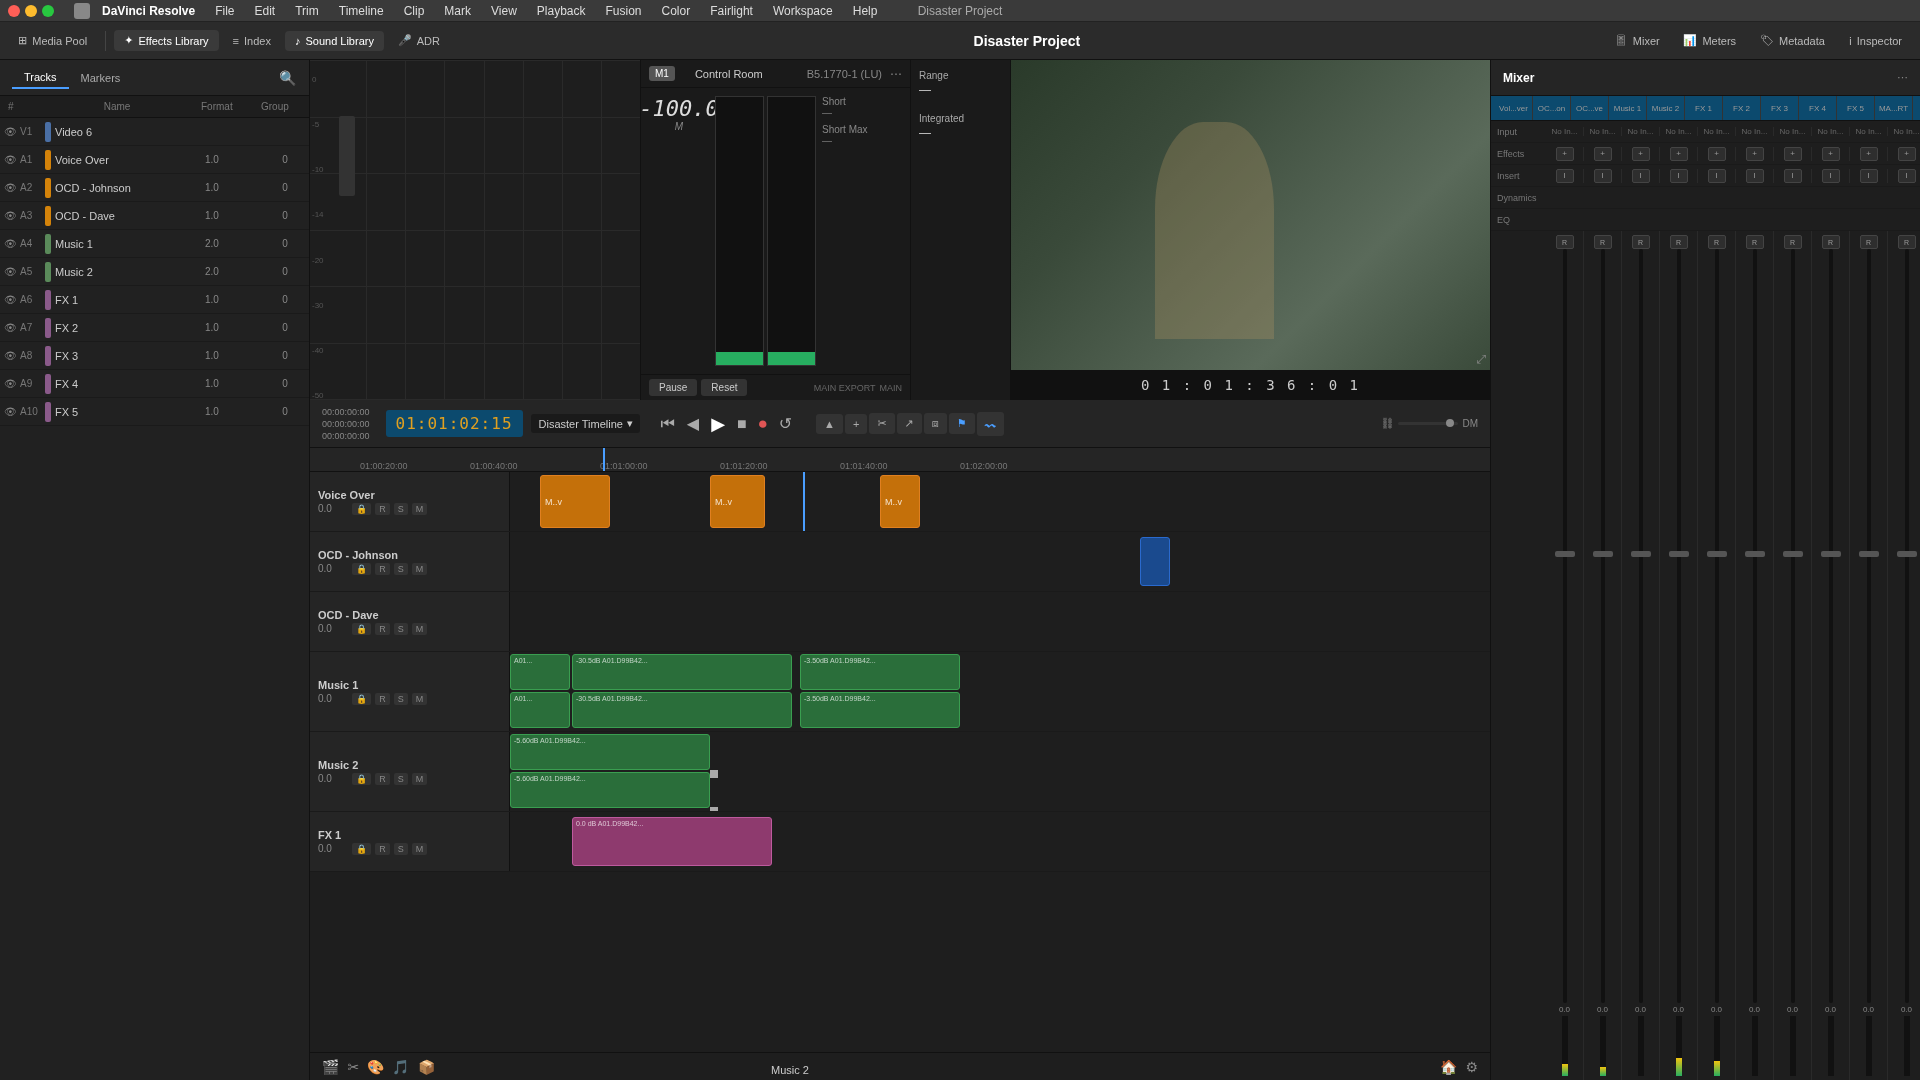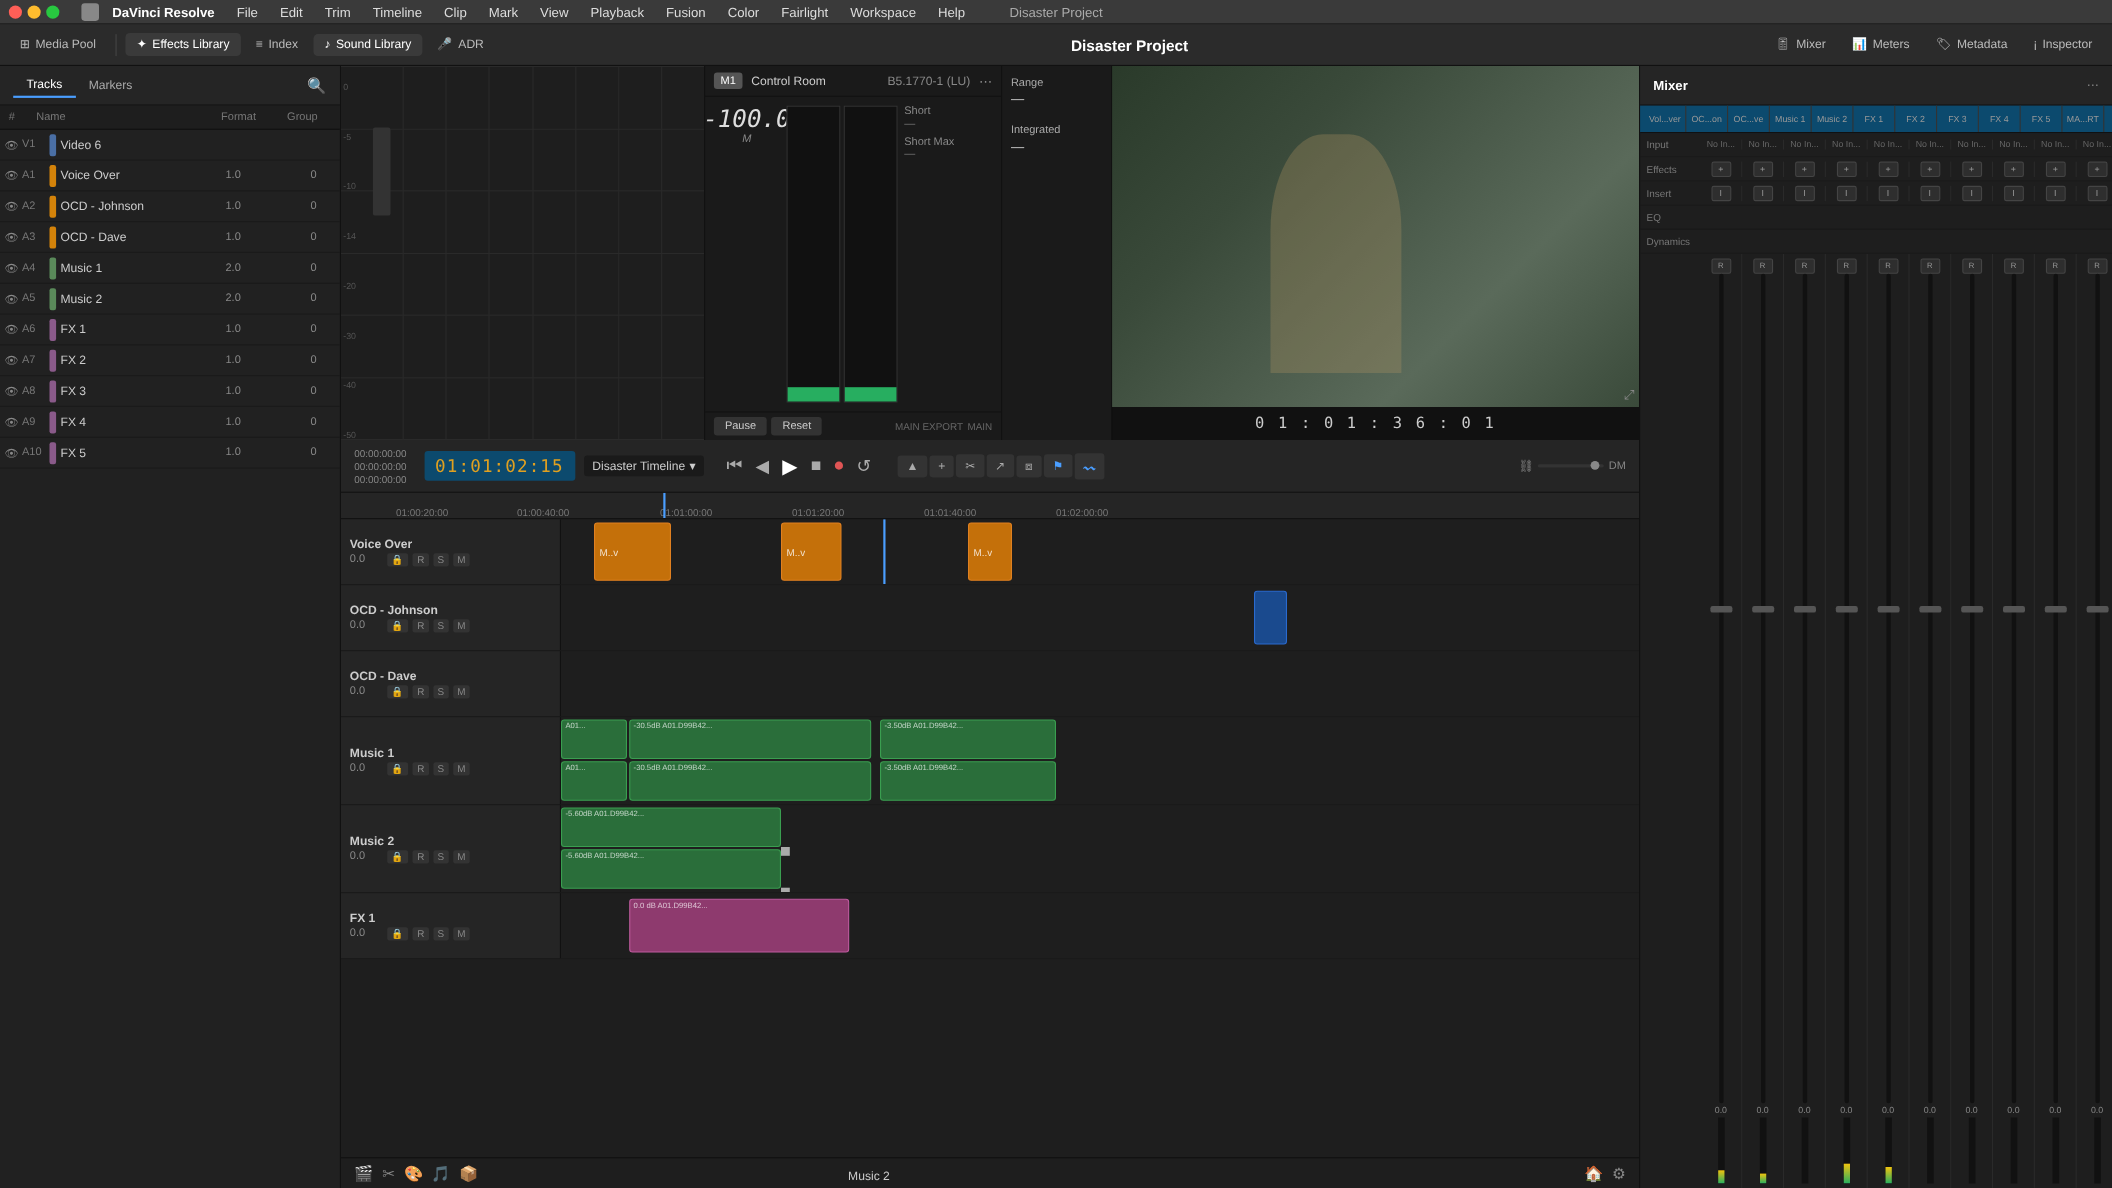--- a/index.html
+++ b/index.html
@@ -33,21 +33,21 @@
 
     
     #left-panel { width: 310px; background: #212121; border-right: 1px solid #111; display: flex; flex-direction: column; flex-shrink: 0; }
     #tracklist-header { height: 36px; display: flex; align-items: center; padding: 0 12px; background: #252525; border-bottom: 1px solid #111; }
     #tracklist-header .tab { padding: 4px 12px; font-size: 11px; color: #aaa; cursor: pointer; }
     #tracklist-header .tab.active { color: #fff; border-bottom: 2px solid #4a9eff; }
     .search-icon-btn { margin-left: auto; background: none; border: none; color: #888; cursor: pointer; font-size: 14px; }
 
     #track-columns { display: flex; align-items: center; height: 22px; background: #1e1e1e; border-bottom: 1px solid #111; padding: 0 8px; font-size: 10px; color: #777; }
     #track-columns .col-num { width: 25px; }
-    #track-columns .col-name { flex: 1; }
+    #track-columns .col-name { flex: 1; text-align: center; }
     #track-columns .col-format { width: 60px; }
     #track-columns .col-group { width: 40px; }
 
     #tracks-list { flex: 1; overflow-y: auto; }
     .track-row { display: flex; align-items: center; height: 28px; border-bottom: 1px solid #1a1a1a; padding: 0 4px; }
     .track-eye { width: 16px; color: #888; font-size: 10px; cursor: pointer; }
     .track-num { width: 25px; font-size: 10px; color: #777; }
     .track-name { flex: 1; font-size: 11px; color: #ccc; }
     .track-format { width: 60px; font-size: 10px; color: #888; }
     .track-group { width: 40px; font-size: 10px; color: #888; text-align: center; }
@@ -347,21 +347,21 @@
             <div style="flex:1;border-right:1px solid #2a2a2a;"></div>
             <div style="flex:1;border-right:1px solid #2a2a2a;"></div>
             <div style="flex:1;border-right:1px solid #2a2a2a;"></div>
             <div style="flex:1;"></div>
           </div>
         </div>
 
         <div style="width:270px;background:#1a1a1a;border-left:1px solid #111;display:flex;flex-direction:column;">
           <div style="display:flex;align-items:center;padding:6px 8px;border-bottom:1px solid #111;gap:8px;">
             <span style="background:#555;padding:2px 6px;border-radius:3px;font-size:10px;color:#fff;">M1</span>
-            <span style="font-size:11px;color:#ccc;">Control Room</span>
+            <span style="font-size:11px;color:#ccc;margin-left:12px;">Control Room</span>
             <span style="font-size:11px;color:#888;margin-left:auto;">B5.1770-1 (LU)</span>
             <span style="color:#888;font-size:12px;">⋯</span>
           </div>
           <div style="display:flex;padding:8px;gap:6px;flex:1;">
             <div style="display:flex;flex-direction:column;align-items:center;width:60px;font-style:italic;">
               <div style="font-size:22px;color:#ddd;font-family:monospace;">-100.0</div>
               <div style="font-size:10px;color:#888;">M</div>
             </div>
             <div style="flex:1;display:flex;gap:3px;">
 
@@ -765,38 +765,38 @@
                 <button class="mrg-btn">I</button>
               </div>
             <div class="mrg-cell">
                 <button class="mrg-btn">I</button>
               </div>
 
           </div>
         </div>
 
         <div class="mixer-row-group">
+          <span class="mrg-label">Dynamics</span>
+          <div class="mrg-cells">
+            <div class="mrg-cell"></div>
+            <div class="mrg-cell"></div>
+            <div class="mrg-cell"></div>
+            <div class="mrg-cell"></div>
+            <div class="mrg-cell"></div>
+            <div class="mrg-cell"></div>
+            <div class="mrg-cell"></div>
+            <div class="mrg-cell"></div>
+            <div class="mrg-cell"></div>
+            <div class="mrg-cell"></div>
+            <div class="mrg-cell"></div>
+          </div>
+        </div>
+
+        <div class="mixer-row-group">
           <span class="mrg-label">EQ</span>
-          <div class="mrg-cells">
-            <div class="mrg-cell"></div>
-            <div class="mrg-cell"></div>
-            <div class="mrg-cell"></div>
-            <div class="mrg-cell"></div>
-            <div class="mrg-cell"></div>
-            <div class="mrg-cell"></div>
-            <div class="mrg-cell"></div>
-            <div class="mrg-cell"></div>
-            <div class="mrg-cell"></div>
-            <div class="mrg-cell"></div>
-            <div class="mrg-cell"></div>
-          </div>
-        </div>
-
-        <div class="mixer-row-group">
-          <span class="mrg-label">Dynamics</span>
           <div class="mrg-cells">
             <div class="mrg-cell"></div>
             <div class="mrg-cell"></div>
             <div class="mrg-cell"></div>
             <div class="mrg-cell"></div>
             <div class="mrg-cell"></div>
             <div class="mrg-cell"></div>
             <div class="mrg-cell"></div>
             <div class="mrg-cell"></div>
             <div class="mrg-cell"></div>

